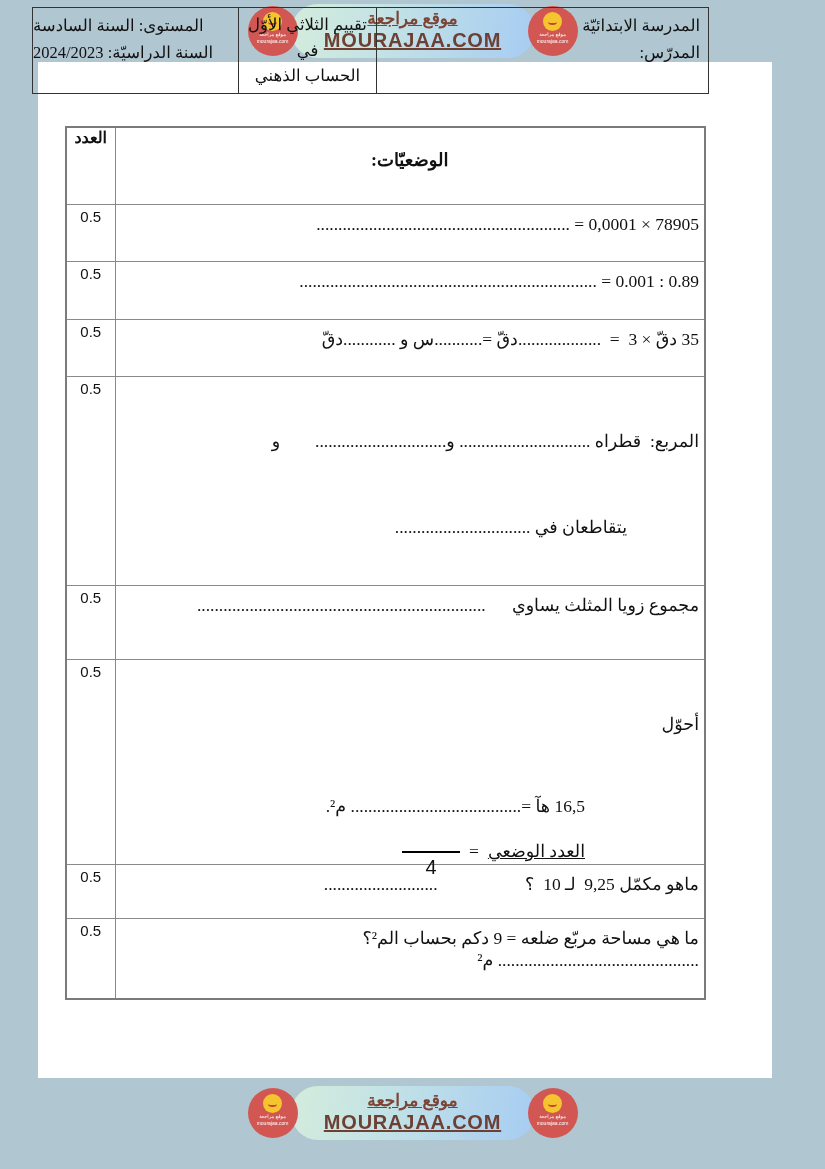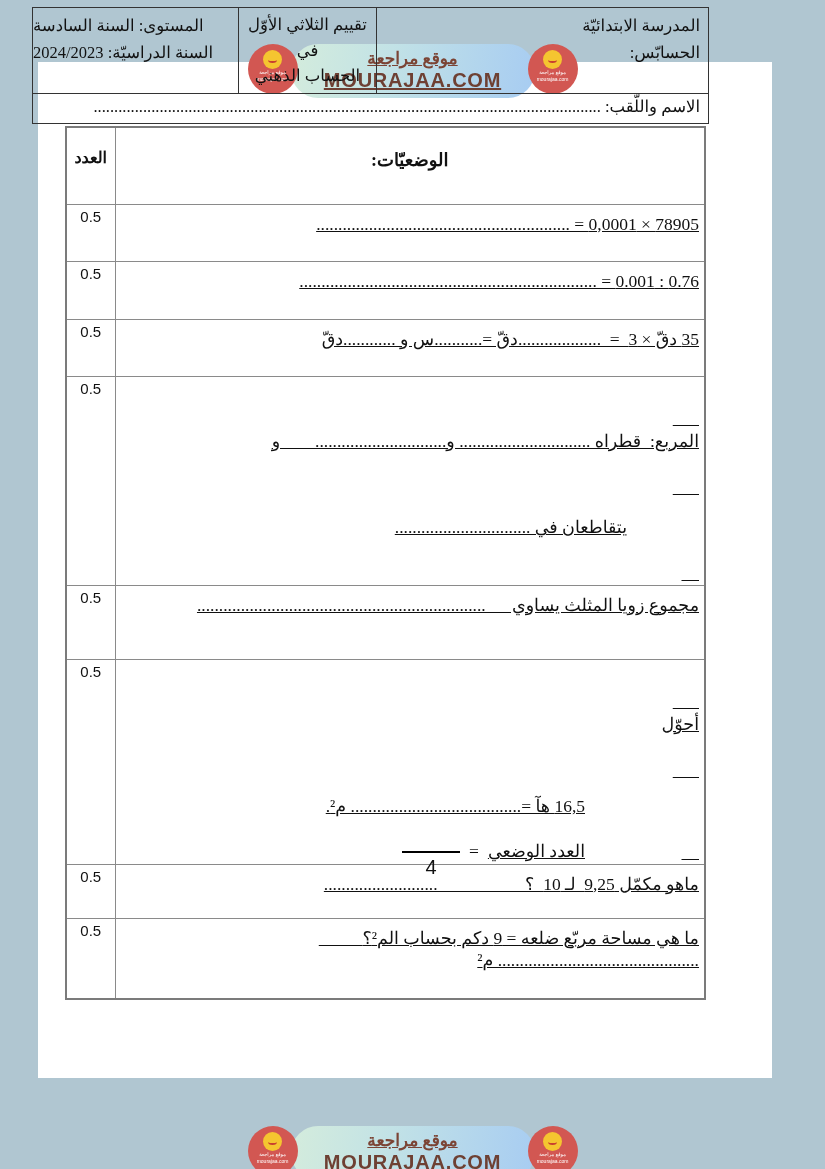--- a/index.html
+++ b/index.html
@@ -10,21 +10,21 @@
     color:#111;
   }
   .paper {
     position:absolute; left:38px; top:62px; width:734px; height:1016px;
     background:#ffffff;
   }
 
   
   .banner {
     position:absolute; left:50%; transform:translateX(-50%);
-    display:flex; margin-top:40px;
+    display:flex; align-items:center;
   }
   .banner.top { top:4px; }
   .banner.bottom { top:1086px; }
   .logo-circle {
     width:50px; height:50px; border-radius:50%; background:#d25752;
     display:flex; flex-direction:column; align-items:center;
     position:relative; z-index:2; flex:0 0 auto;
   }
   .logo-yellow {
     width:19px; height:19px; border-radius:50%; background:#f5c530;
@@ -65,24 +65,24 @@
     position:absolute; left:65px; top:126px; width:639px;
     border-collapse:collapse; direction:rtl; font-size:17.5px;
     table-layout:fixed;
   }
   .main-table td, .main-table th { border:1px solid #8a8a8a; vertical-align:top; }
   .main-table { border:2px solid #7b7b7b; }
   .main-table th.q-h {
     width:590px; font-weight:bold; font-size:18px; text-align:center; padding-top:21px;
   }
   .main-table th.s-h {
-    width:49px; font-weight:bold; font-size:16px; text-align:center; padding-top:20px;
+    width:49px; font-weight:bold; font-size:16px; text-align:center; padding-top:0;
   }
   .main-table td.q {
-    text-align:right; padding:8px 5px 0 6px; line-height:1.3; white-space:pre-wrap;text-decoration:underline;
+    text-align:right; padding:8px 5px 0 6px; line-height:1.3; white-space:pre-wrap;
   }
   .main-table td.score {
     text-align:center; padding-top:3px;
     font-family:"Liberation Sans", sans-serif; font-size:15px;
   }
   tr.h-row  { height:77px; }
   tr.r-1 { height:57px; }  tr.r-2 { height:58px; }
   tr.r-3 { height:57px; }  tr.r-4 { height:114px; }
   tr.r-5 { height:74px; }  tr.r-6 { height:112px; }
   tr.r-7 { height:54px; }  tr.r-8 { height:81px; }
@@ -123,49 +123,46 @@
     <div class="logo-t">موقع مراجعة</div>
     <div class="logo-t">mourajaa.com</div>
   </div>
 </div>
 
 <table class="hdr-table" dir="rtl">
   <tbody>
       <tr class="row1">
     <td class="cell-school">
       <div>المدرسة الابتدائيّة</div>
-      <div>الحسابّس:</div>
+      <div>المدرّس:</div>
     </td>
     <td class="cell-title">
       <div>تقييم الثلاثي الأوّل في</div>
       <div>الحساب الذهني</div>
     </td>
     <td class="cell-level">
       <div>المستوى: السنة السادسة</div>
       <div>السنة الدراسيّة: 2024/2023</div>
     </td>
-  </tr>
-  <tr>
-    <td class="cell-name" colspan="3">الاسم واللّقب: ...........................................................................................................................</td>
   </tr>
 </tbody>
   </table>
 
 <table class="main-table" dir="rtl">
   <tbody>
       <tr class="h-row">
     <th class="q-h">الوضعيّات:</th>
     <th class="s-h">العدد</th>
   </tr>
   <tr class="r-1">
     <td class="q">78905 × 0,0001 = ..........................................................</td>
     <td class="score">0.5</td>
   </tr>
   <tr class="r-2">
-    <td class="q">0.76 : 0.001 = ....................................................................</td>
+    <td class="q">0.89 : 0.001 = ....................................................................</td>
     <td class="score">0.5</td>
   </tr>
   <tr class="r-3">
     <td class="q">35 دقّ × 3  =  ...................دقّ =...........س و ............دقّ</td>
     <td class="score">0.5</td>
   </tr>
   <tr class="r-4">
     <td class="q">
       <div>المربع:  قطراه .............................. و..............................        و</div>
       <div class="l2-a">يتقاطعان في ...............................</div>

